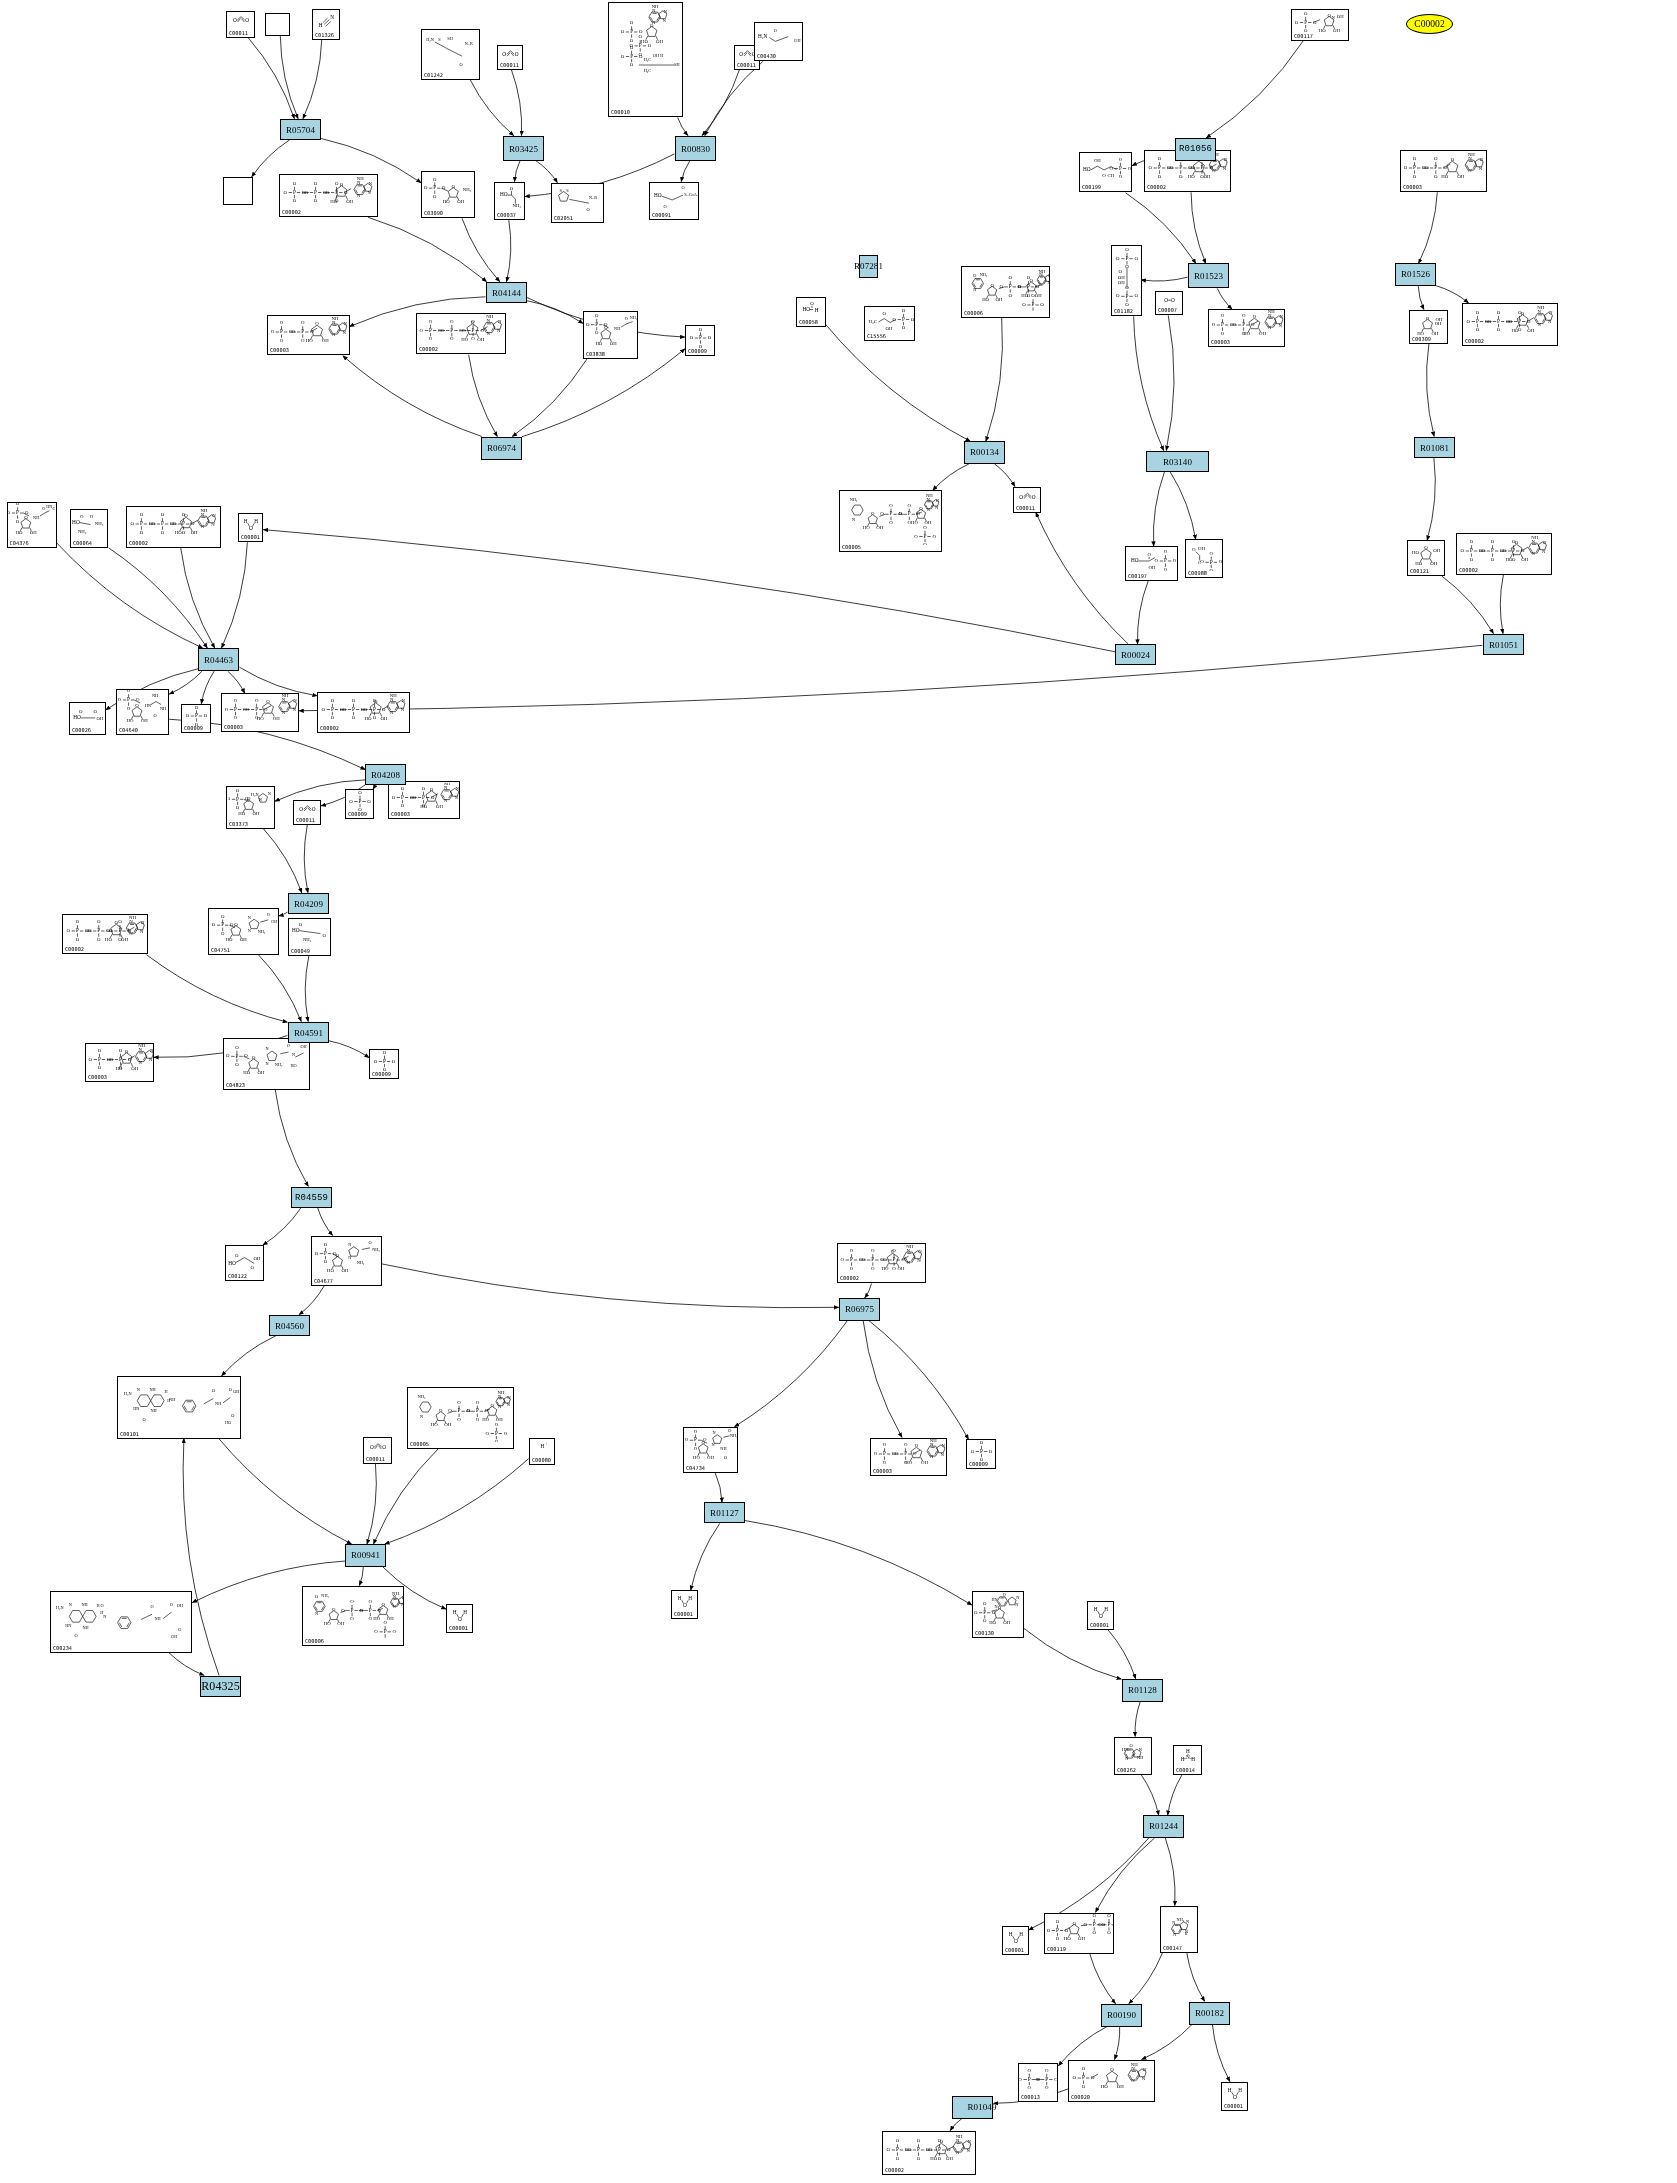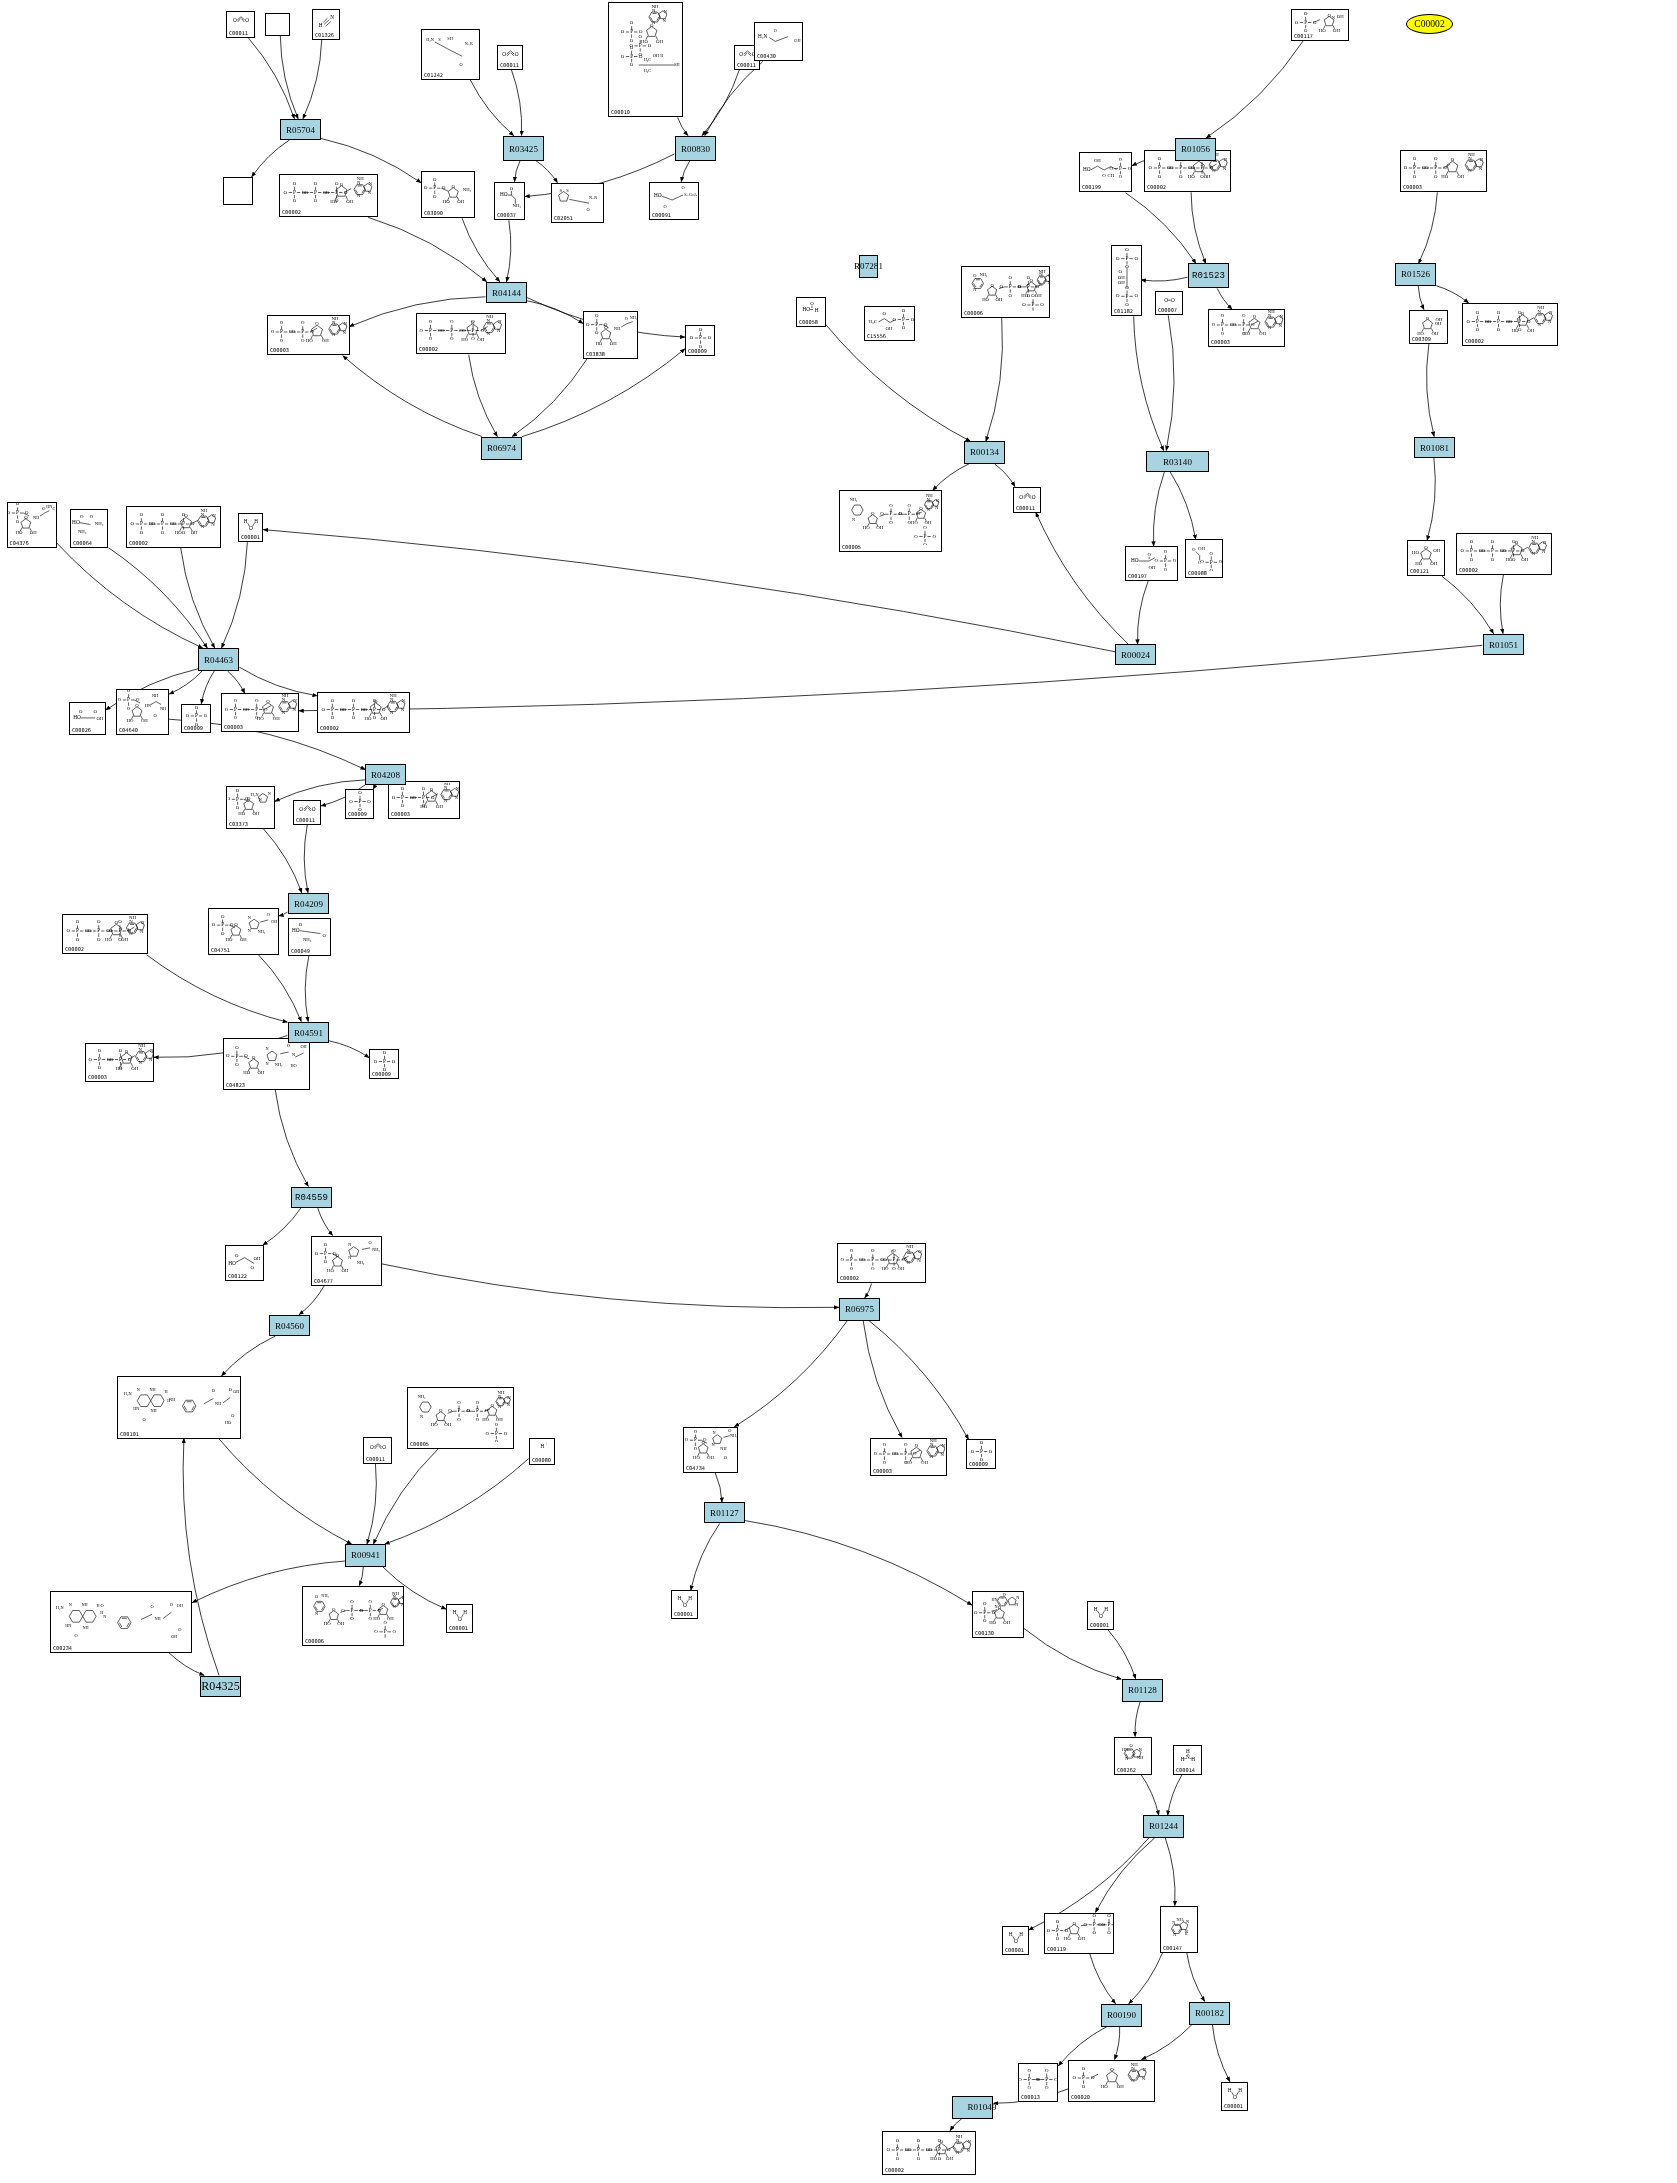--- a/index.html
+++ b/index.html
@@ -3047,30 +3047,30 @@
       </div>
       <div class="rxn" style="left:280px;top:119px;width:41px;height:21px;font-size:9px;">
         <span>R05704</span>
       </div>
       <div class="rxn" style="left:503px;top:136px;width:41px;height:25px;font-size:9px;">
         <span>R03425</span>
       </div>
       <div class="rxn" style="left:675px;top:136px;width:41px;height:25px;font-size:9px;">
         <span>R00830</span>
       </div>
-      <div class="rxn" style="left:1175px;top:138px;width:41px;height:22.6px;font-size:9px;">
+      <div class="rxn" style="left:1175px;top:138px;width:41px;height:22.6px;font-size:9px;font-family:Liberation Mono, monospace;">
         <span>R01056</span>
       </div>
       <div class="rxn" style="left:486px;top:282px;width:41px;height:21px;font-size:9px;">
         <span>R04144</span>
       </div>
       <div class="rxn" style="left:859px;top:255px;width:19px;height:22.6px;font-size:9px;">
         <span>R07281</span>
       </div>
-      <div class="rxn" style="left:1188px;top:263px;width:41px;height:25px;font-size:9px;font-family:Liberation Mono, monospace;">
+      <div class="rxn" style="left:1188px;top:263px;width:41px;height:25px;font-size:9px;">
         <span>R01523</span>
       </div>
       <div class="rxn" style="left:1395px;top:263px;width:41px;height:22.6px;font-size:9px;">
         <span>R01526</span>
       </div>
       <div class="rxn" style="left:481px;top:437px;width:41px;height:22.6px;font-size:9px;">
         <span>R06974</span>
       </div>
       <div class="rxn" style="left:964px;top:441px;width:41px;height:22.6px;font-size:9px;">
         <span>R00134</span>

